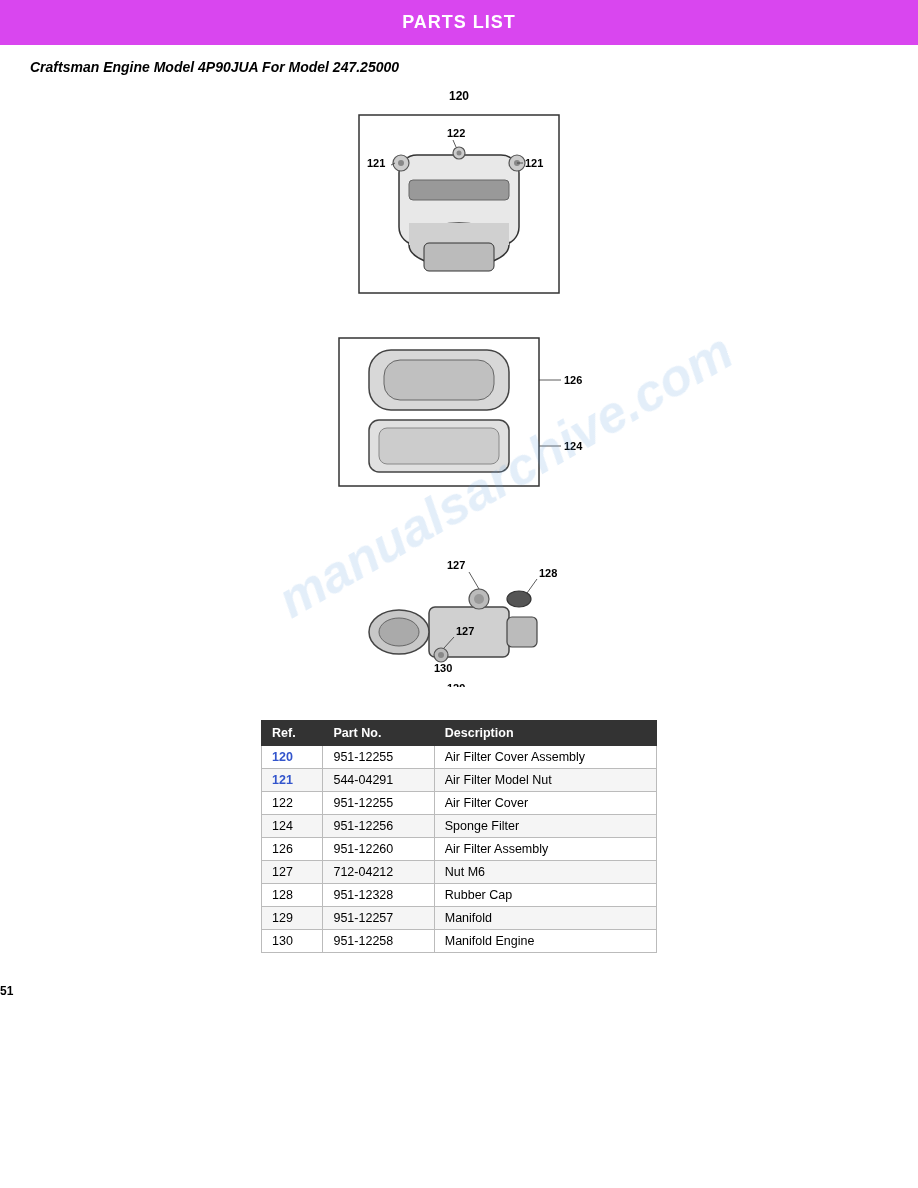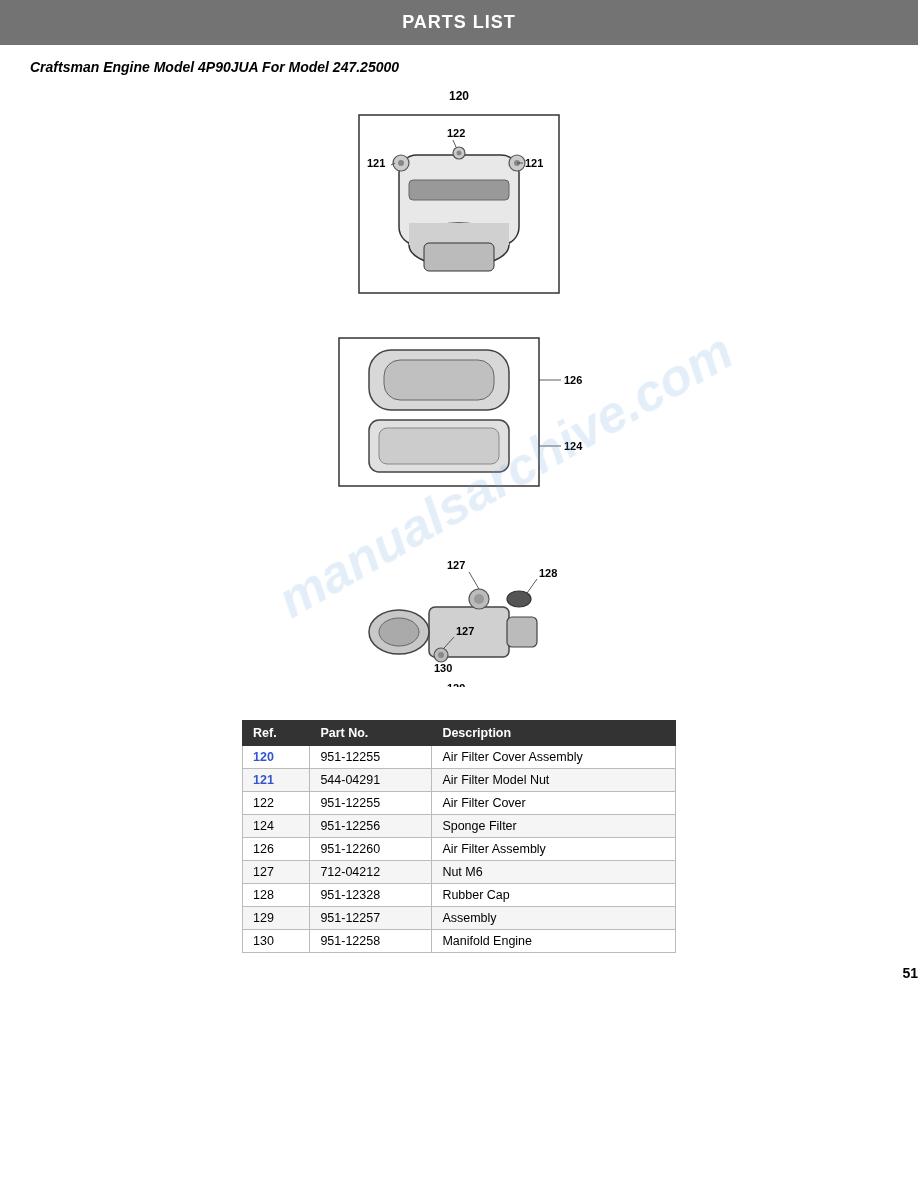--- a/index.html
+++ b/index.html
@@ -6,21 +6,21 @@
     body {
       width: 918px;
       min-height: 1188px;
       background: #ffffff;
       font-family: Arial, Helvetica, sans-serif;
       font-size: 13px;
       color: #000;
     }
 
     .header {
-      background: #737373;
+      background: #d946ef;
       color: #ffffff;
       text-align: center;
       padding: 12px 0;
       font-size: 18px;
       font-weight: bold;
       letter-spacing: 1px;
       margin-bottom: 14px;
     }
 
     .subtitle {
@@ -33,21 +33,21 @@
     
     .table-section {
       display: flex;
       justify-content: center;
       margin-top: 20px;
       padding: 0 30px;
     }
 
     table {
       border-collapse: collapse;
-      width: 434px;
+      width: 396px;
       font-size: 12.5px;
     }
 
     thead tr {
       background: #333;
       color: #fff;
     }
 
     thead th {
       padding: 5px 10px;
@@ -63,23 +63,23 @@
     tbody tr:nth-child(even) {
       background: #f5f5f5;
     }
 
     tbody td {
       padding: 4px 10px;
       border: 1px solid #bbb;
     }
 
     .page-number {
-      text-align: right;
-      margin-top: 12px;
-      font-size: 14px;
+      text-align: left;
+      margin-top: 31px;
+      font-size: 12px;
       font-weight: bold;
       padding-bottom: 20px;
     }
 
     
     .watermark {
       position: fixed;
       top: 40%;
       left: 55%;
       transform: translate(-50%, -50%) rotate(-30deg);
@@ -249,21 +249,21 @@
           <td>Nut M6</td>
         </tr>
         <tr>
           <td>128</td>
           <td>951-12328</td>
           <td>Rubber Cap</td>
         </tr>
         <tr>
           <td>129</td>
           <td>951-12257</td>
-          <td>Assembly</td>
+          <td>Manifold</td>
         </tr>
         <tr>
           <td>130</td>
           <td>951-12258</td>
           <td>Manifold Engine</td>
         </tr>
       </tbody>
   </table>
 </div>
 

